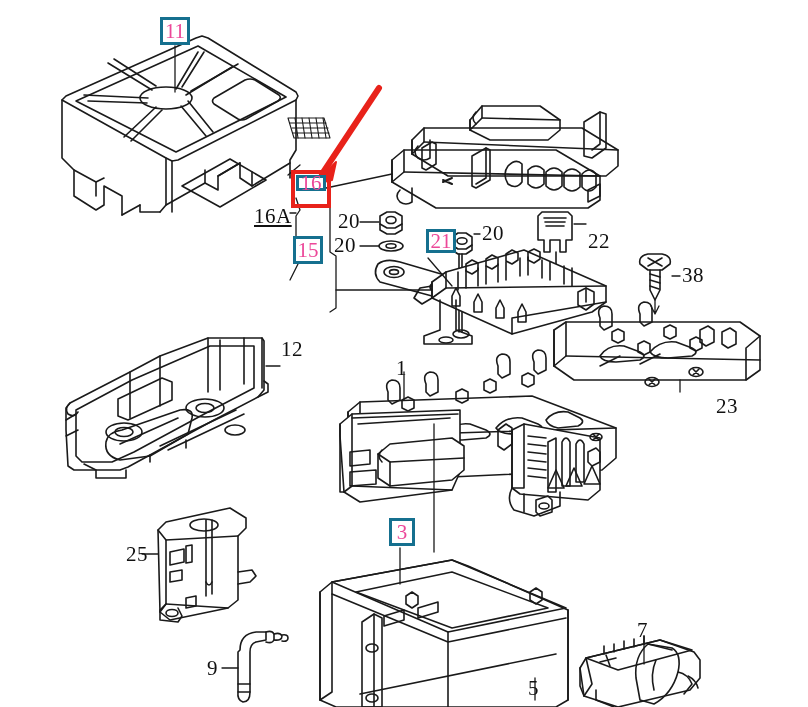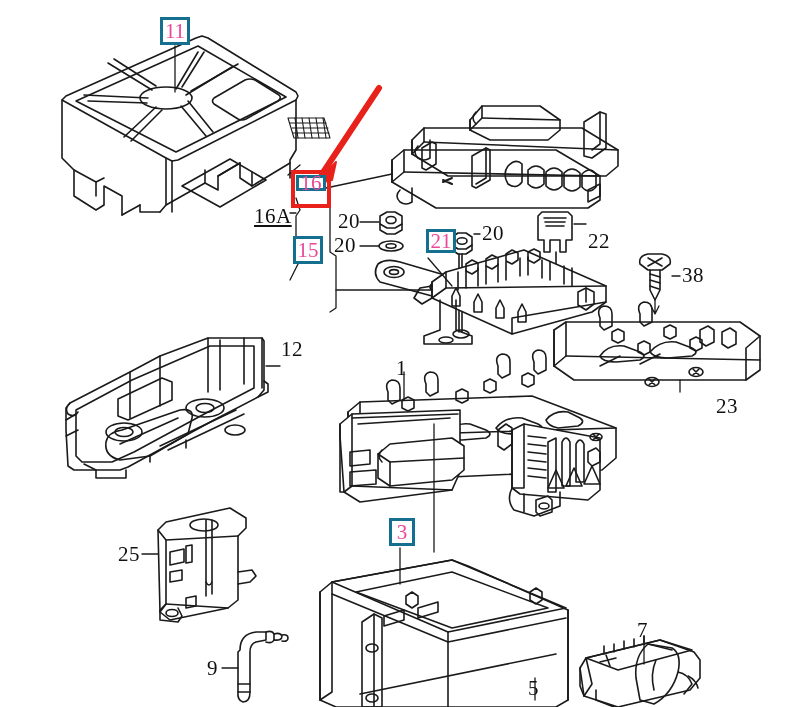--- a/index.html
+++ b/index.html
@@ -513,21 +513,21 @@
   <div class="num" style="left:682px;top:265px;">38</div>
 
   <div class="num" style="left:676px;top:396px;margin-left:40px;">23</div>
 
   <div class="num" style="left:281px;top:339px;">12</div>
 
   <div class="num" style="left:396px;top:358px;">1</div>
 
   <div class="boxnum" style="left:389px;top:518px;width:26px;height:28px;">3</div>
 
-  <div class="num" style="left:118px;top:544px;">25</div>
+  <div class="num" style="left:126px;top:544px;">25</div>
 
   <div class="num" style="left:207px;top:658px;">9</div>
 
   <div class="num" style="left:528px;top:678px;">5</div>
 
   <div class="num" style="left:637px;top:620px;">7</div>
 
 </div>
 
 </body></html>

